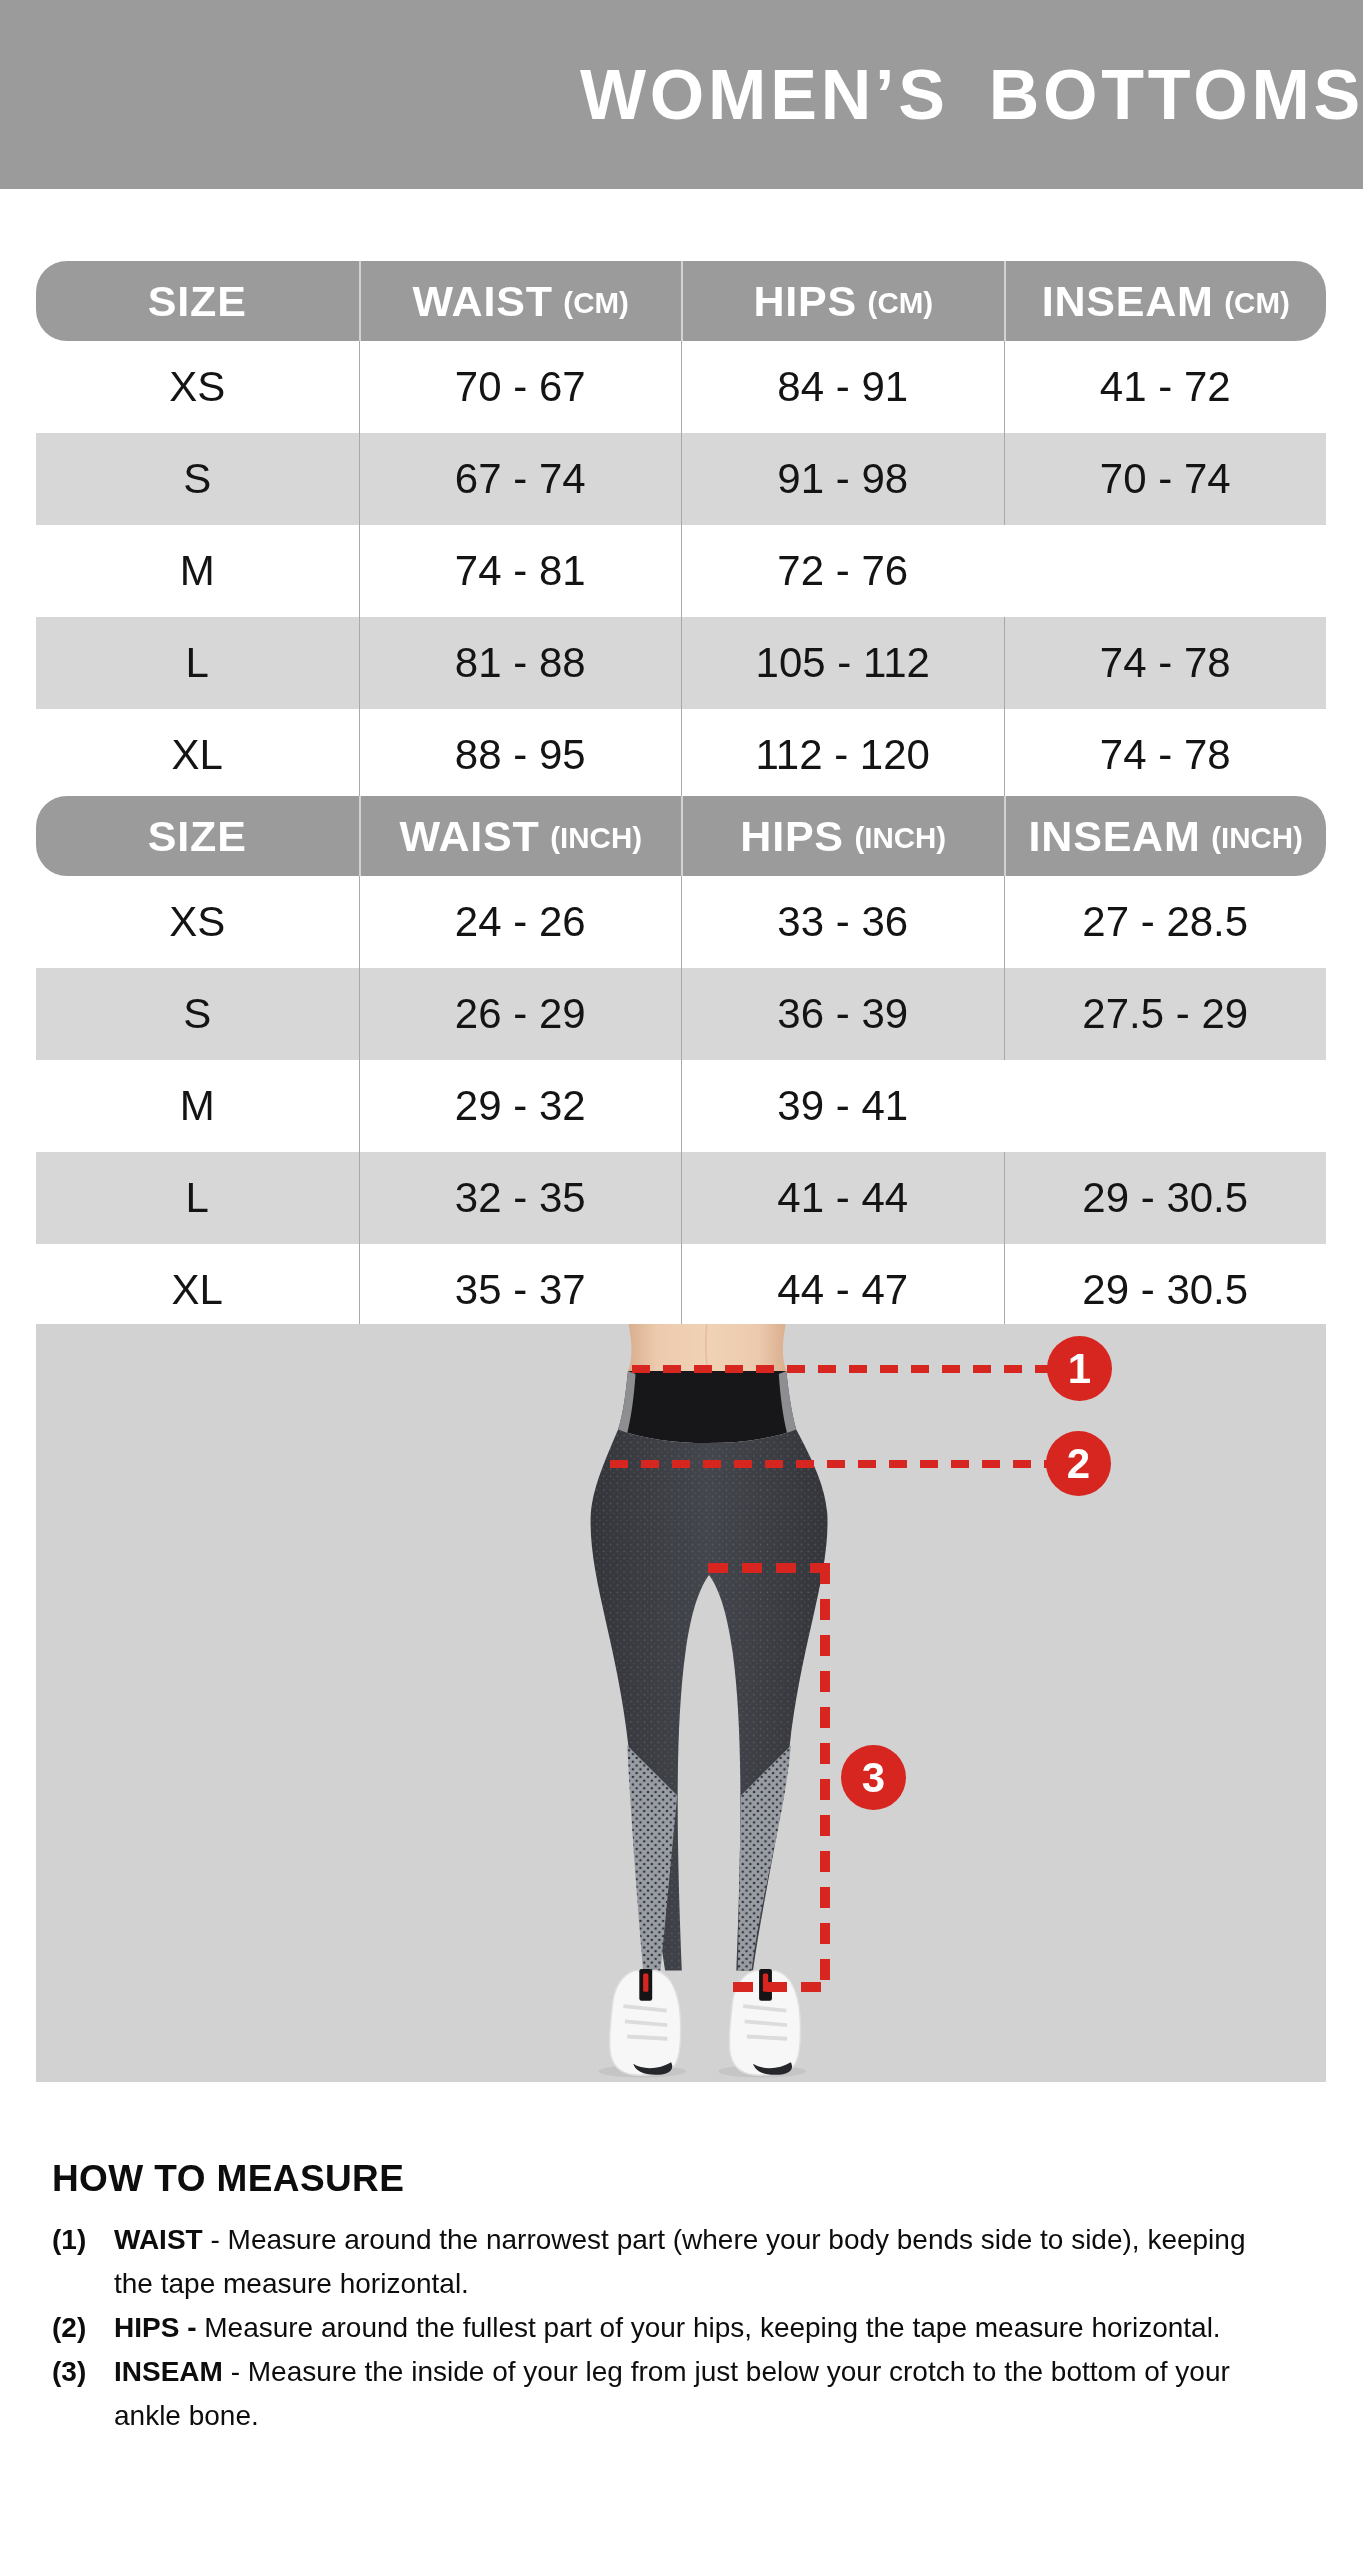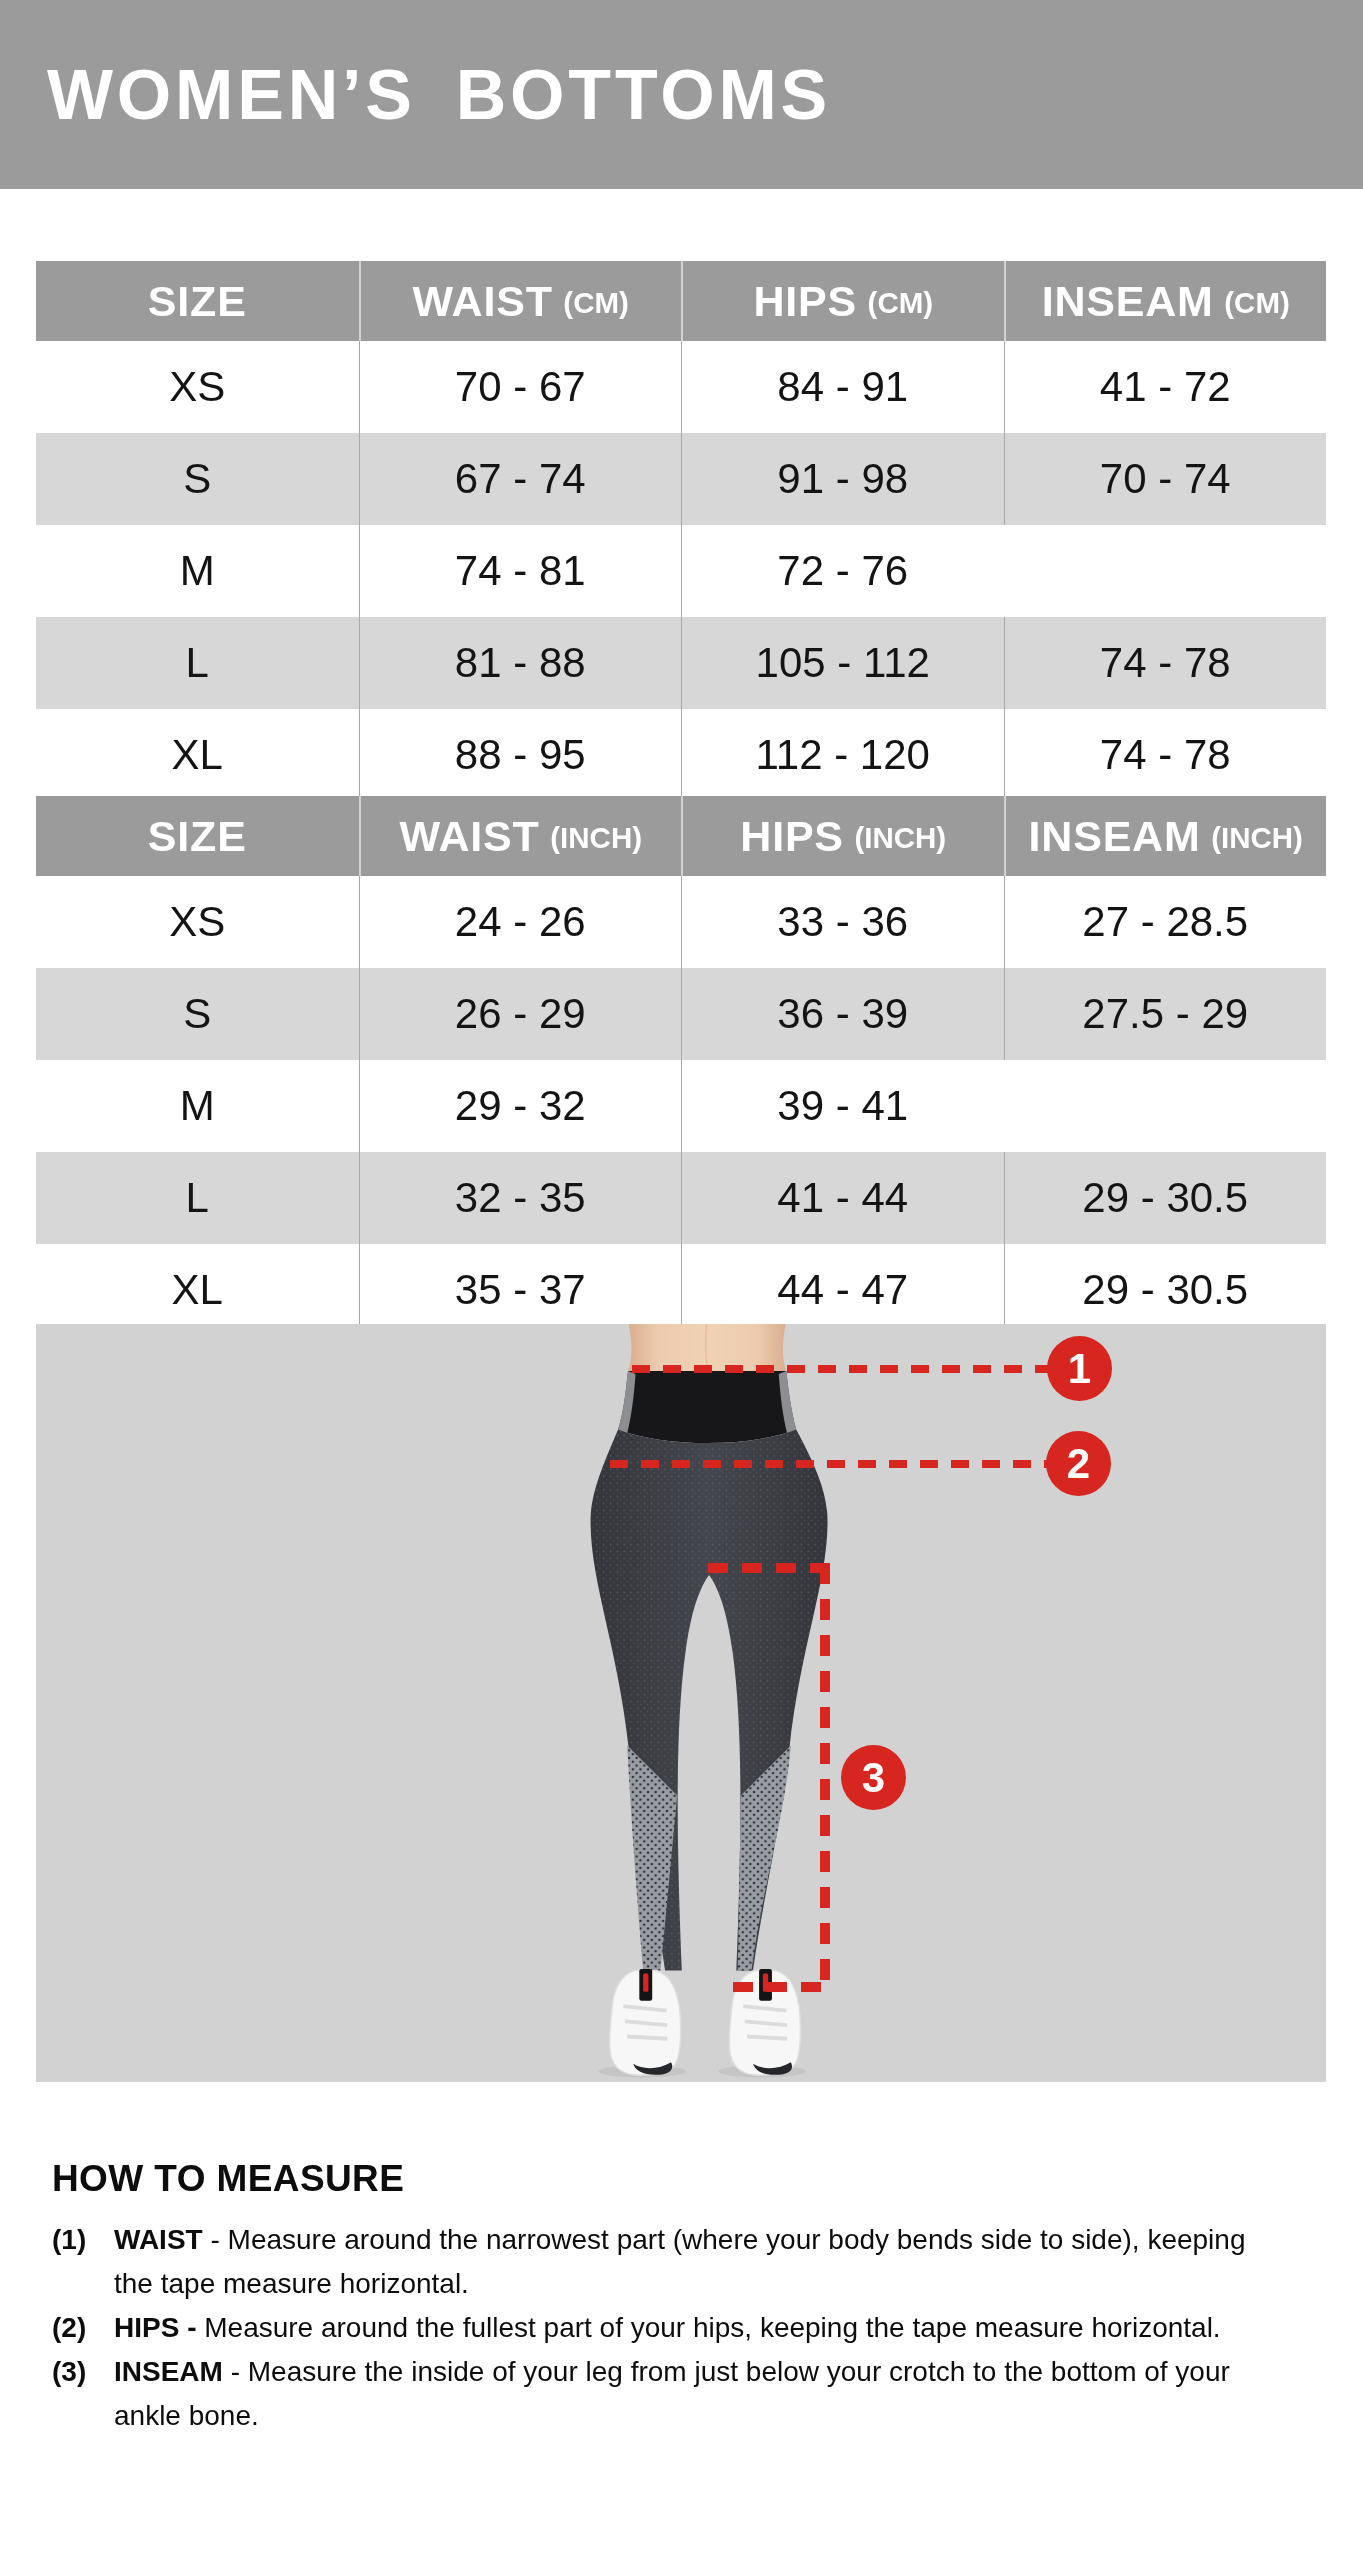--- a/index.html
+++ b/index.html
@@ -6,32 +6,32 @@
   body{
     position:relative;
     width:1364px;height:2576px;
     background:#ffffff;
     font-family:"Liberation Sans","DejaVu Sans",sans-serif;
     overflow:hidden;
   }
   
   .banner{
     position:absolute;left:0;top:0;width:1364px;height:189px;
-    background:#9b9b9b;display:flex;align-items:center;
+    background:#9b9b9b;display:flex;align-items:center;justify-content:flex-end;
   }
   .banner h1{
     margin:0;padding:0 0 0 47px;
     color:#ffffff;font-size:70px;font-weight:bold;
     letter-spacing:3.8px;word-spacing:16.7px;
   }
   
   .size-table{position:absolute;left:36px;width:1290px;}
   .size-table .thead{
     display:grid;grid-template-columns:repeat(4,1fr);
-    height:80px;background:#9b9b9b;
+    height:80px;background:#9b9b9b;border-radius:31px;
   }
   .size-table .th{
     display:flex;align-items:center;justify-content:center;gap:10.6px;
     color:#ffffff;border-left:2.3px solid rgba(255,255,255,.55);
   }
   .size-table .th:first-child{border-left:none;}
   .size-table .th .lbl{font-size:43px;font-weight:bold;letter-spacing:0.8px;}
   .size-table .th .unit{font-size:29.5px;font-weight:bold;padding-top:3.8px;}
   .size-table .tr{
     display:grid;grid-template-columns:repeat(4,1fr);

